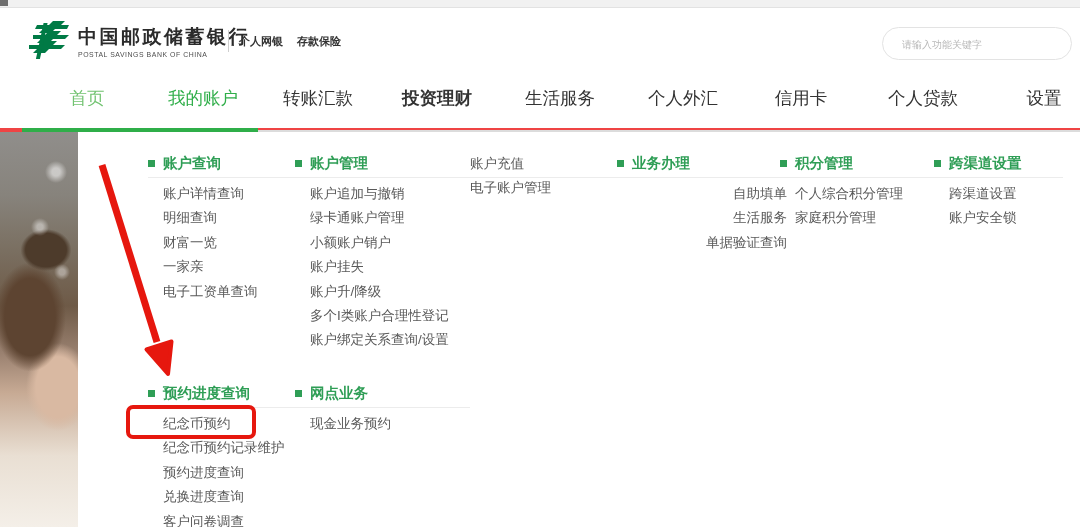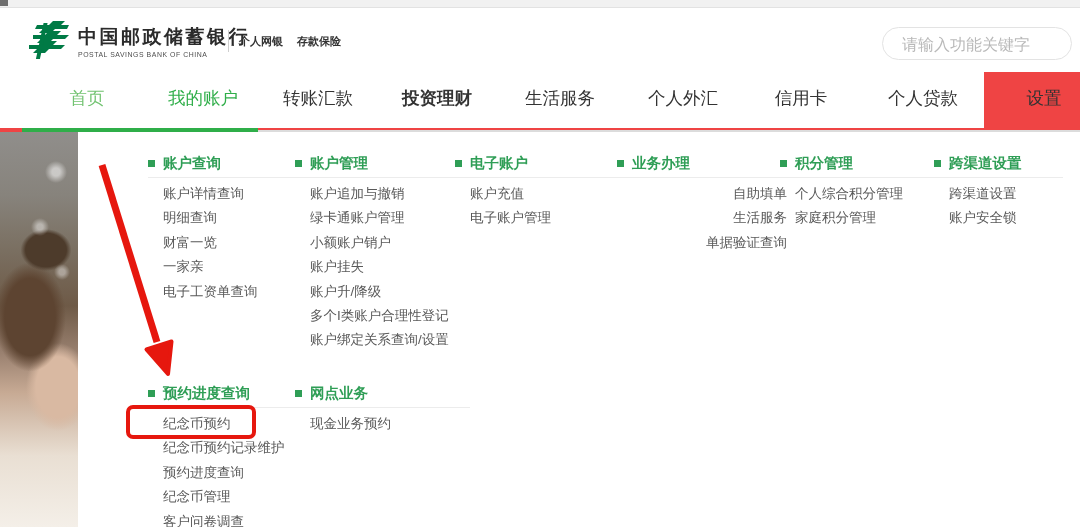--- a/index.html
+++ b/index.html
@@ -13,25 +13,25 @@
   
   .header{position:absolute;left:0;top:8px;width:1080px;height:64px;background:#fff;}
   .logo-wrap{position:absolute;left:27px;top:13px;display:flex;align-items:center;}
   .logo-icon{width:42px;height:40px;margin-right:9px;}
   .brand-cn{font-size:19px;font-weight:bold;color:#2b2b2b;letter-spacing:2.5px;white-space:nowrap;}
   .brand-en{font-size:6.9px;color:#4d4d4d;letter-spacing:0.55px;margin-top:1px;white-space:nowrap;}
   .brand-divider{position:absolute;left:228px;top:22px;width:1px;height:22px;background:#cfcfcf;}
   .quick-link{position:absolute;top:26px;font-size:11px;color:#333;font-weight:600;white-space:nowrap;cursor:pointer;}
   .ql-0{left:239px;} .ql-1{left:297px;}
   .search-box{position:absolute;left:882px;top:19px;width:190px;height:33px;border:1px solid #e3e3e3;border-radius:17px;background:#fff;box-sizing:border-box;}
-  .search-box input{border:none;outline:none;background:transparent;width:160px;height:29px;margin:1px 0 0 17px;font-size:16px;color:#555;font-family:inherit;}
+  .search-box input{border:none;outline:none;background:transparent;width:160px;height:29px;margin:1px 0 0 17px;font-size:10px;color:#555;font-family:inherit;}
   .search-box input::placeholder{color:#b9b9b9;}
 
   
-  .nav{position:absolute;left:0;top:72px;width:984px;height:56px;background:#fff;}
+  .nav{position:absolute;left:0;top:72px;width:1080px;height:56px;background:#fff;}
   .nav-item{position:absolute;top:14px;transform:translateX(-50%);font-size:17.5px;color:#333;white-space:nowrap;cursor:pointer;}
   .nav-item.home{color:#72c371;}
   .nav-item.active{color:#2fae49;}
   .nav-underline-green{position:absolute;left:22px;top:128px;width:236px;height:4px;background:#2fae49;}
   .nav-underline-gray{position:absolute;left:258px;top:130px;width:822px;height:2px;background:#dcdcdc;}
 
   
   .promo-photo{position:absolute;left:0;top:132px;width:78px;height:395px;overflow:hidden;
     background:
       radial-gradient(circle 10px at 56px 40px, rgba(255,255,255,.55) 0 4px, rgba(255,255,255,0) 11px),
@@ -129,24 +129,20 @@
         </div>
         <div class="col-items">
           <div class="menu-item">账户详情查询</div>
           <div class="menu-item">明细查询</div>
           <div class="menu-item">财富一览</div>
           <div class="menu-item">一家亲</div>
           <div class="menu-item">电子工资单查询</div>
         </div>
       </div>
       <div class="menu-col" style="left: 377px; top: 16px;">
-        <div class="col-title">
-          <span class="bullet"></span>
-          <span class="title-text">电子账户</span>
-        </div>
         <div class="col-items">
           <div class="menu-item">账户充值</div>
           <div class="menu-item">电子账户管理</div>
         </div>
       </div>
       <div class="menu-col" style="left: 539px; top: 16px; text-align: right;">
         <div class="col-title">
           <span class="bullet"></span>
           <span class="title-text">业务办理</span>
         </div>
@@ -178,21 +174,21 @@
       </div>
       <div class="menu-col" style="left: 70px; top: 246px;">
         <div class="col-title">
           <span class="bullet"></span>
           <span class="title-text">预约进度查询</span>
         </div>
         <div class="col-items">
           <div class="menu-item">纪念币预约</div>
           <div class="menu-item">纪念币预约记录维护</div>
           <div class="menu-item">预约进度查询</div>
-          <div class="menu-item">纪念币管理</div>
+          <div class="menu-item">兑换进度查询</div>
           <div class="menu-item">客户问卷调查</div>
         </div>
       </div>
       <div class="menu-col" style="left: 217px; top: 246px;">
         <div class="col-title">
           <span class="bullet"></span>
           <span class="title-text">网点业务</span>
         </div>
         <div class="col-items">
           <div class="menu-item">现金业务预约</div>

